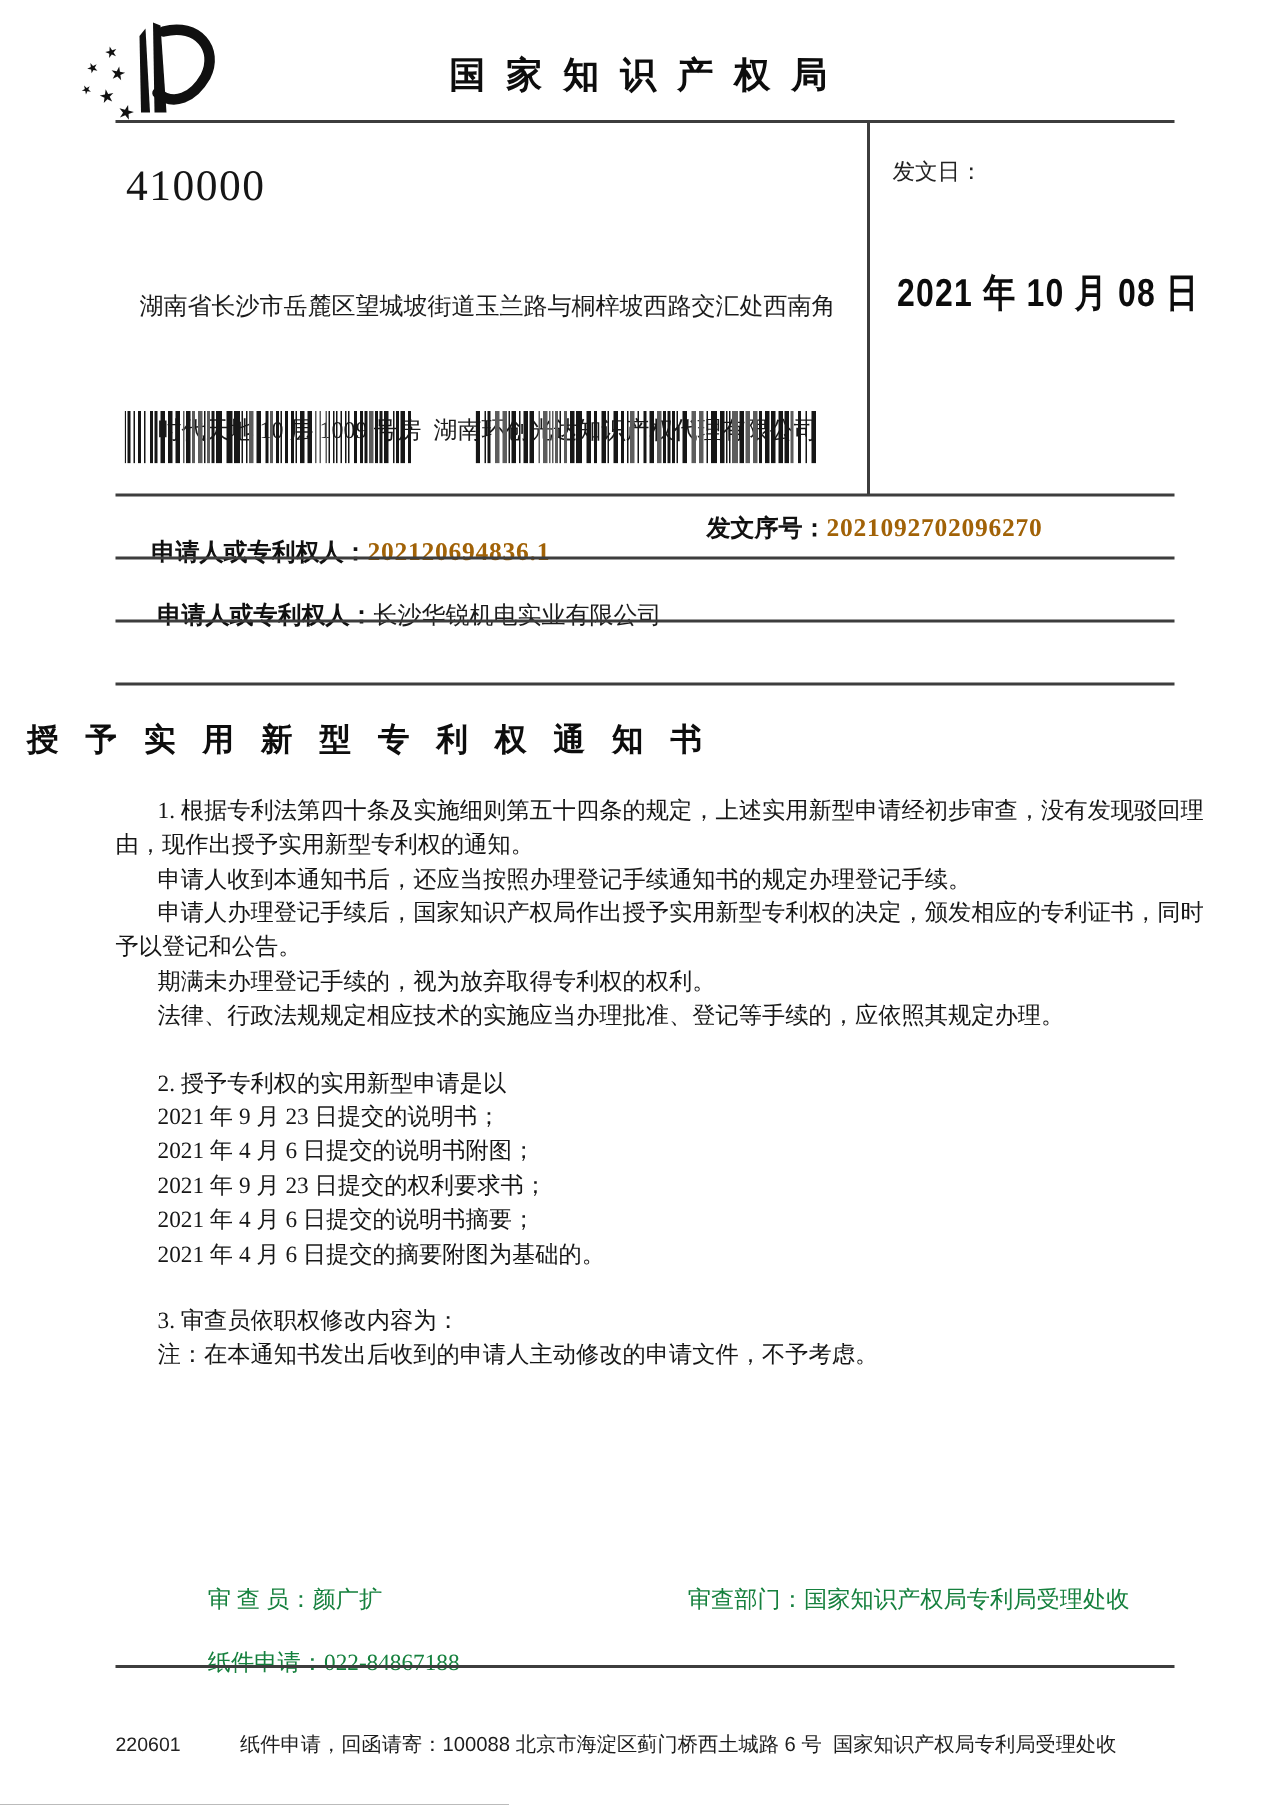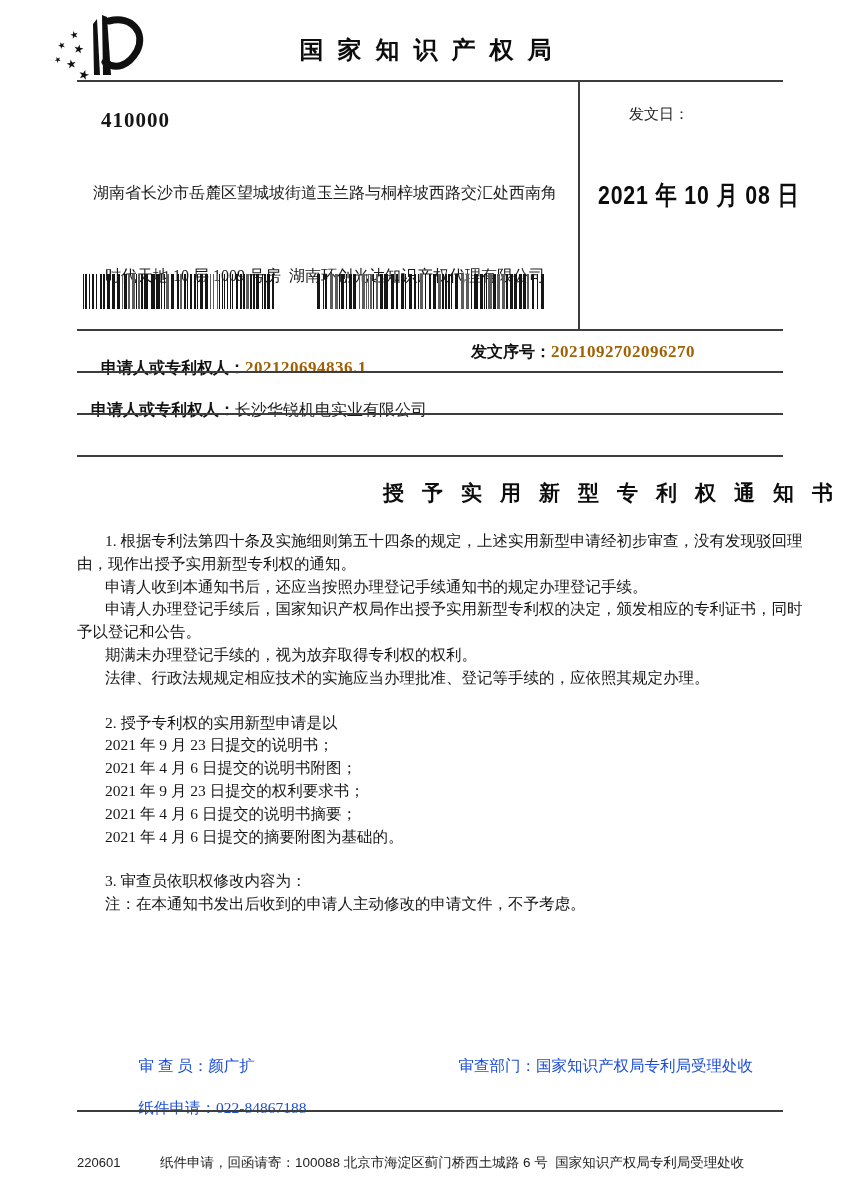--- a/index.html
+++ b/index.html
@@ -10,48 +10,48 @@
   }
   .abs{position:absolute;white-space:pre;}
   .rule{position:absolute;background:#3d3d3d;height:2px;}
   .vrule{position:absolute;background:#3d3d3d;width:2px;}
 
   .office-title{
     top:34px;left:0;width:100%;text-align:center;
     font-size:24px;font-weight:bold;letter-spacing:14px;text-indent:14px;
     color:#0d0d0d;
   }
-  .postcode{left:101px;top:108px;font-size:21px;font-weight:bold;letter-spacing:1px;}
-  .addr-block{left:88px;top:124px;width:474px;text-align:center;
+  .postcode{left:84px;top:108px;font-size:29px;font-weight:normal;letter-spacing:1px;}
+  .addr-block{left:88px;top:136px;width:474px;text-align:center;
     font-size:16px;line-height:27.5px;color:#1a1a1a;}
-  .date-label{left:629px;top:105px;font-size:15px;color:#222;}
+  .date-label{left:595px;top:105px;font-size:15px;color:#222;}
   .date-value{left:598px;top:178px;font-size:26px;font-weight:600;
     font-family:"Liberation Sans","DejaVu Sans",sans-serif;
     transform:scaleX(0.82);transform-origin:left top;letter-spacing:1px;color:#0c0c0c;}
 
   .barcode{position:absolute;top:274px;height:35px;overflow:hidden;}
   #barcode-left{left:83px;width:196px;}
   #barcode-right{left:317px;width:229px;}
 
   .field-row{font-size:16px;}
   .flabel{font-weight:bold;color:#111;}
   .fvalue-num{font-weight:bold;font-size:17px;letter-spacing:.5px;color:#a16207;}
   .fvalue-cjk{font-weight:normal;color:#1a1a1a;}
 
   .notice-title{
-    top:479px;left:0;width:100%;text-align:right;
+    top:479px;left:0;width:100%;text-align:left;
     font-size:21px;font-weight:bold;letter-spacing:18px;text-indent:18px;color:#0d0d0d;
   }
 
   .notice-body{left:77px;top:530px;width:714px;font-size:15.5px;color:#161616;}
   .bline{line-height:22.8px;white-space:pre;}
   .bline.ind{padding-left:28px;}
   .bline.gap{margin-top:22px;}
 
-  .sign-row{font-size:15.5px;color:#1d4ed8;}
+  .sign-row{font-size:15.5px;color:#15803d;}
 
   .footer-codes{left:77px;top:1118px;font-size:13px;line-height:18px;
     font-family:"Liberation Sans","DejaVu Sans",sans-serif;color:#222;}
   .footer-text{left:160px;top:1117px;width:640px;font-size:13.5px;line-height:18.5px;
     font-family:"Liberation Sans","DejaVu Sans",sans-serif;color:#1c1c1c;}
 </style>
 </head>
 <body>
 
 <div class="page">
@@ -200,21 +200,21 @@
 
   <div class="abs field-row" style="left:85px;top:340px;">
     <span class="flabel">申请人或专利权人：</span><span class="fvalue-num">202120694836.1</span>
   </div>
   <div class="abs field-row" style="left:455px;top:324px;">
     <span class="flabel">发文序号：</span><span class="fvalue-num">2021092702096270</span>
   </div>
 
   <div class="rule" style="left:77px;top:371px;width:706px;"></div>
 
-  <div class="abs field-row" style="left:75px;top:382px;text-align:right;">
+  <div class="abs field-row" style="left:89px;top:382px;text-align:right;">
     <span class="flabel">申请人或专利权人：</span><span class="fvalue-cjk">长沙华锐机电实业有限公司</span>
   </div>
 
   <div class="rule" style="left:77px;top:413px;width:706px;"></div>
 
 
   <div class="rule" style="left:77px;top:455px;width:706px;"></div>
 
   <div class="abs notice-title">授予实用新型专利权通知书</div>
 

